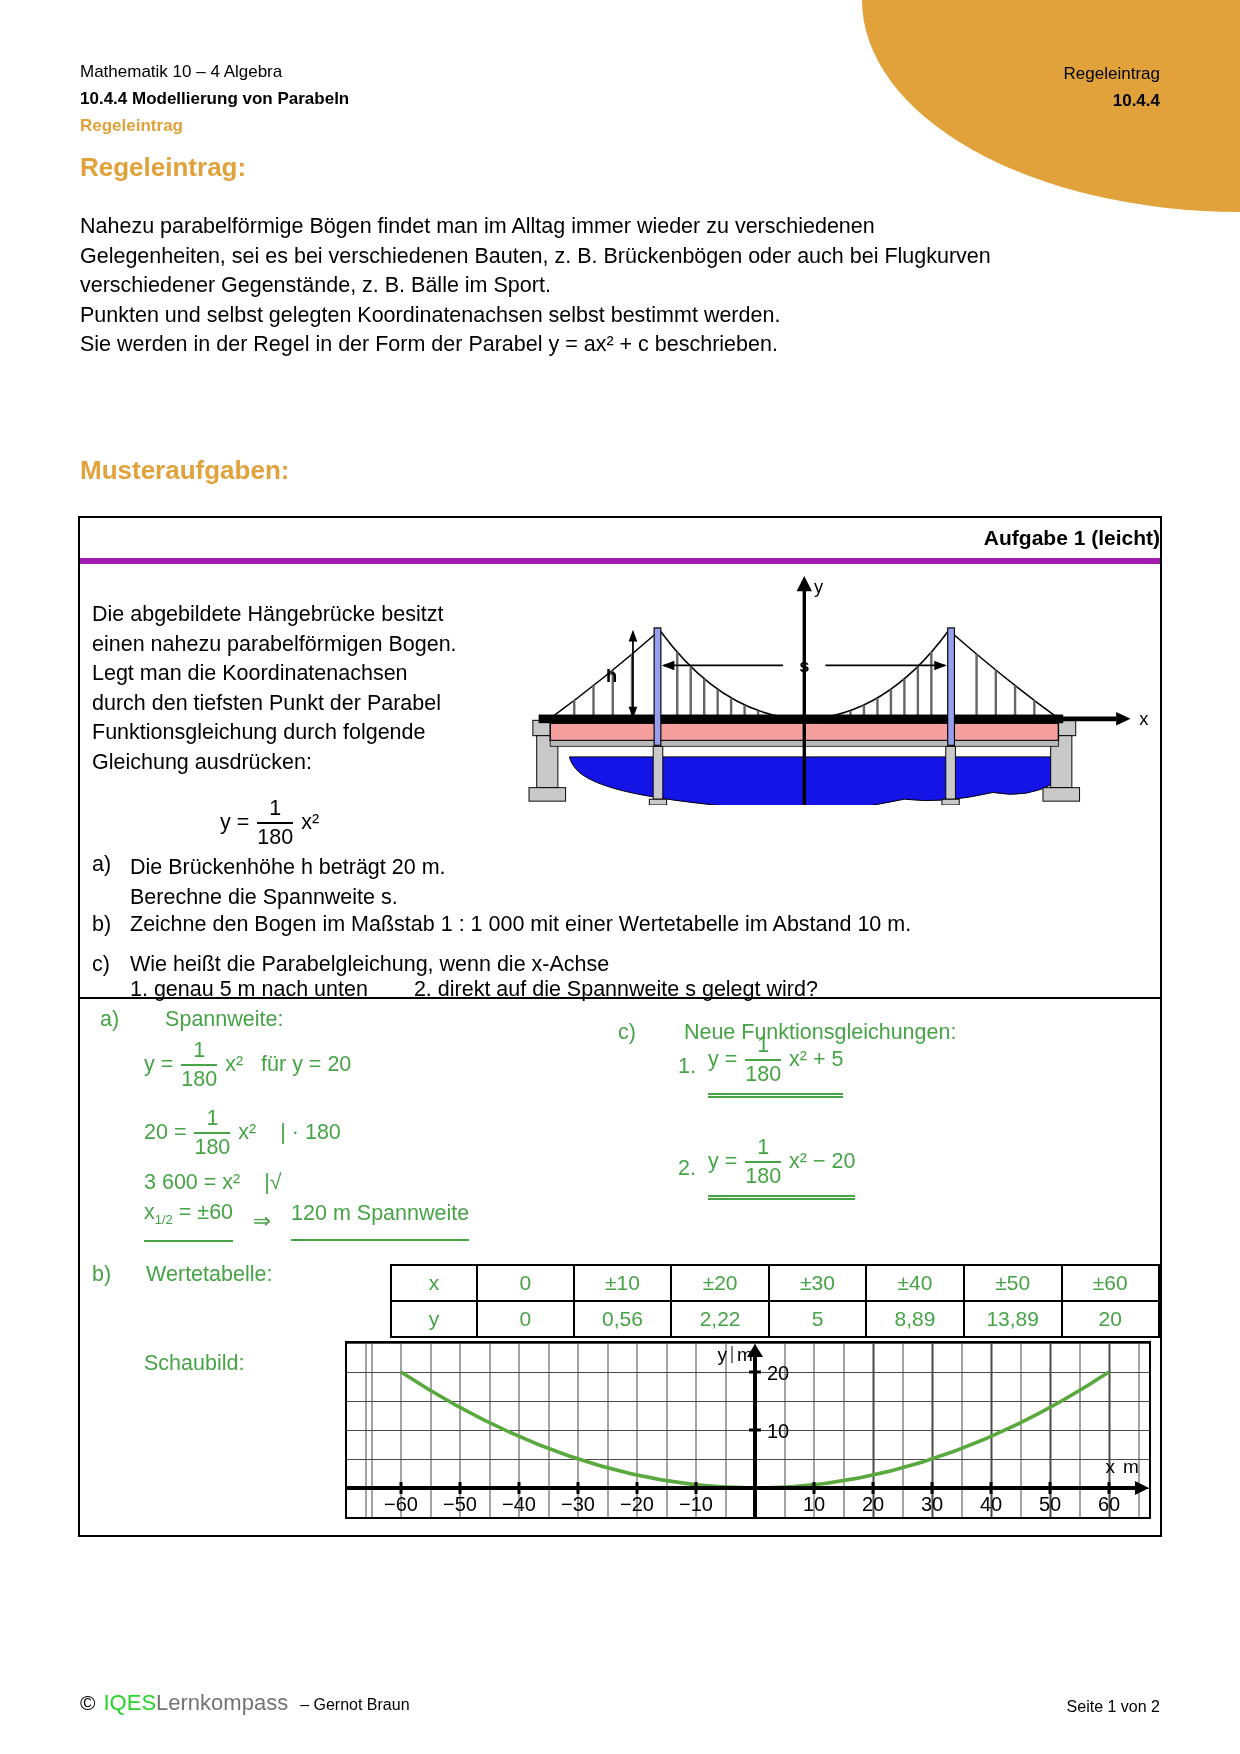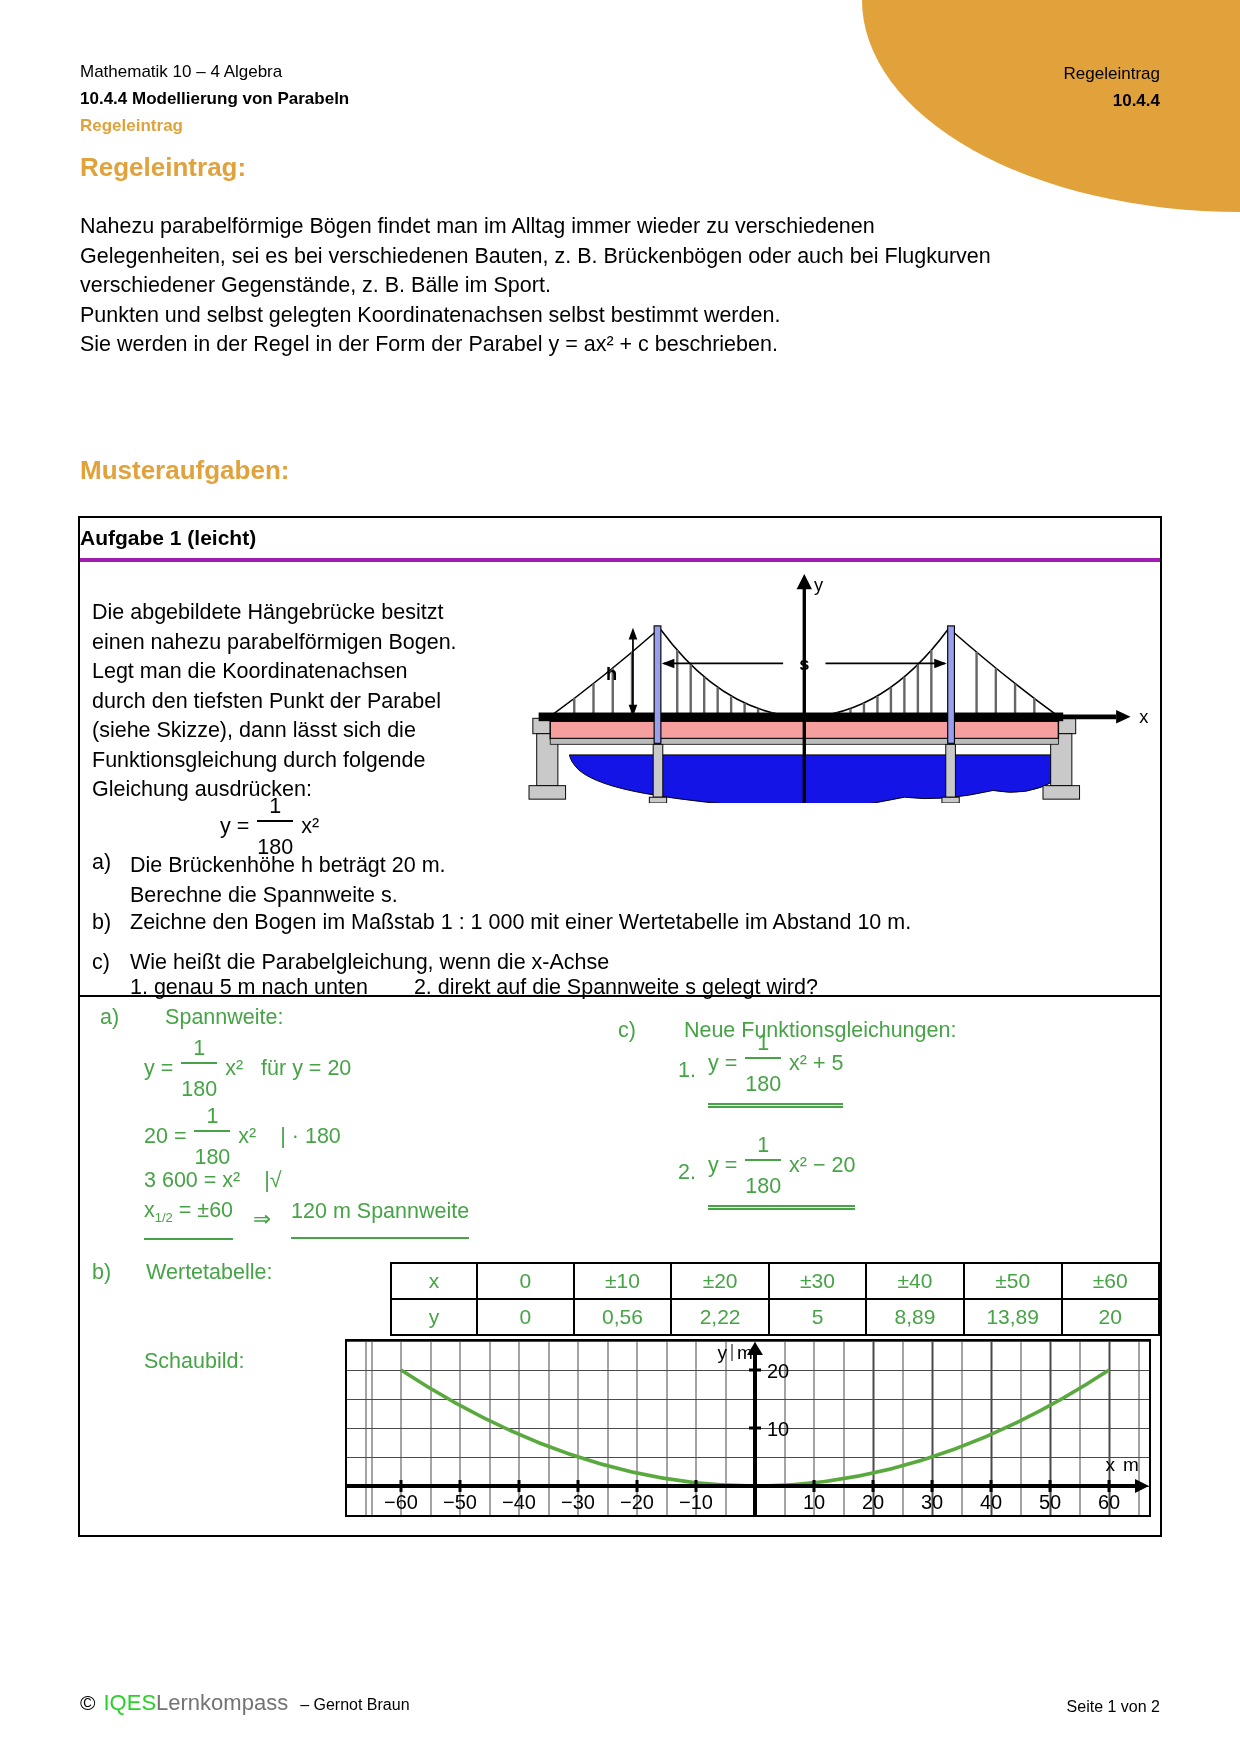--- a/index.html
+++ b/index.html
@@ -11,28 +11,28 @@
   .blob-text{position:absolute;top:60px;right:80px;text-align:right;font-size:17px;line-height:27px;}
   .blob-text .num{font-weight:bold;}
   
   .hdr{position:absolute;top:58px;left:80px;font-size:17px;line-height:27px;}
   .hdr .b{font-weight:bold;}
   .hdr .orange{font-weight:bold;color:#e1a23b;}
   .sect{position:absolute;left:80px;font-size:26px;font-weight:bold;color:#e1a23b;}
   .par{position:absolute;left:80px;top:212px;width:1085px;font-size:21.5px;line-height:29.5px;}
   
   .task-box{position:absolute;left:78px;top:516px;width:1084px;height:1021px;border:2px solid #000;box-sizing:border-box;}
-  .task-head{height:40px;line-height:40px;text-align:left;font-weight:bold;font-size:21px;border-bottom:4px solid #a21caf;}
+  .task-head{height:40px;line-height:40px;text-align:right;font-weight:bold;font-size:21px;border-bottom:6px solid #a21caf;}
   .task-body{position:relative;width:100%;height:937px;font-size:21.5px;}
   .abs{position:absolute;}
   .intro{left:12px;top:8px;width:440px;line-height:29.5px;margin-top:28px;}
   .formula{left:140px;top:233px;display:flex;align-items:center;gap:8px;}
   .frac{display:inline-block;text-align:center;line-height:1.05;font-size:21.5px;}
   .frac .fnum{display:block;border-bottom:2px solid currentColor;padding:0 7px 2px;}
-  .frac .fden{display:block;padding-top:14px;}
+  .frac .fden{display:block;padding-top:2px;}
   .item{display:flex;}
   .item .lbl{width:38px;flex:none;}
   .qa{left:12px;top:288px;}
   .qa .txt{line-height:30px;}
   .qb{left:12px;top:348px;}
   .qc{left:12px;top:388px;}
   .qc .l2 span{margin-right:46px;}
   .divider{left:0;right:0;top:433px;border-top:2px solid #000;height:0;}
   .sol{color:#46a346;}
   .eqrow{display:flex;align-items:center;}
@@ -89,21 +89,20 @@
 
   <div class="task-box">
     <div class="task-head">Aufgabe 1 (leicht)</div>
     <div class="task-body">
 
       <div class="abs intro">
         <div>Die abgebildete Hängebrücke besitzt</div>
         <div>einen nahezu parabelförmigen Bogen.</div>
         <div>Legt man die Koordinatenachsen</div>
         <div>durch den tiefsten Punkt der Parabel</div>
-        <div>(siehe Skizze), dann lässt sich die</div>
         <div>Funktionsgleichung durch folgende</div>
         <div>Gleichung ausdrücken:</div>
       </div>
 
       <svg class="abs" style="left:412px;top:10px;" width="665" height="231" viewBox="0 0 690 240">
         <path d="M80,190 L586,190 L586,216 Q556,234 520,227 Q468,239 428,234 Q356,250 298,245 Q218,241 158,230 Q108,221 90,206 Q81,197 80,190 Z" fill="#1414e6" stroke="#000" stroke-width="1"></path>
 
         <rect x="60" y="155" width="24" height="18" fill="#1a1a1a"></rect>
         <rect x="564" y="155" width="24" height="18" fill="#1a1a1a"></rect>
         <rect x="42" y="152" width="30" height="16" fill="#c9c9c9" stroke="#000"></rect>

